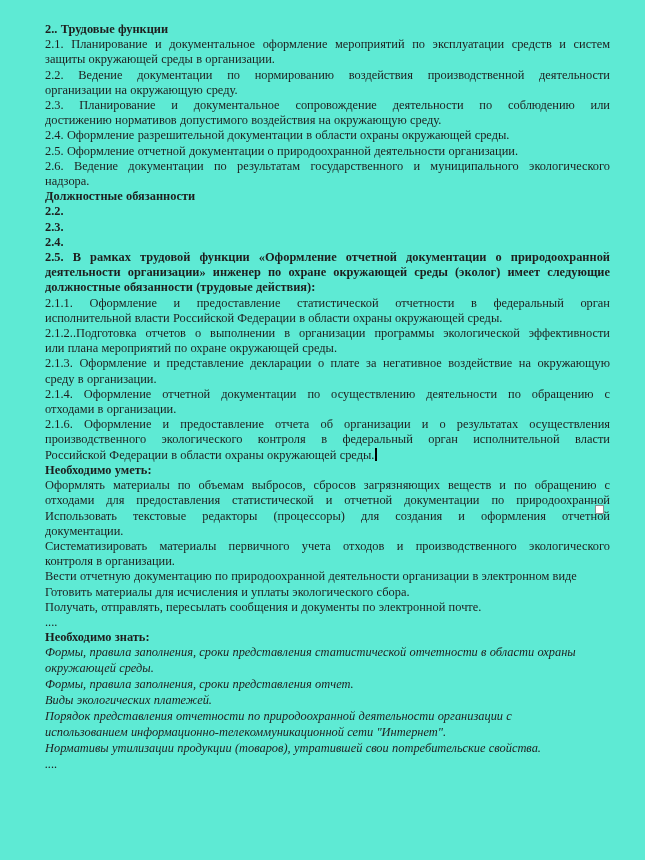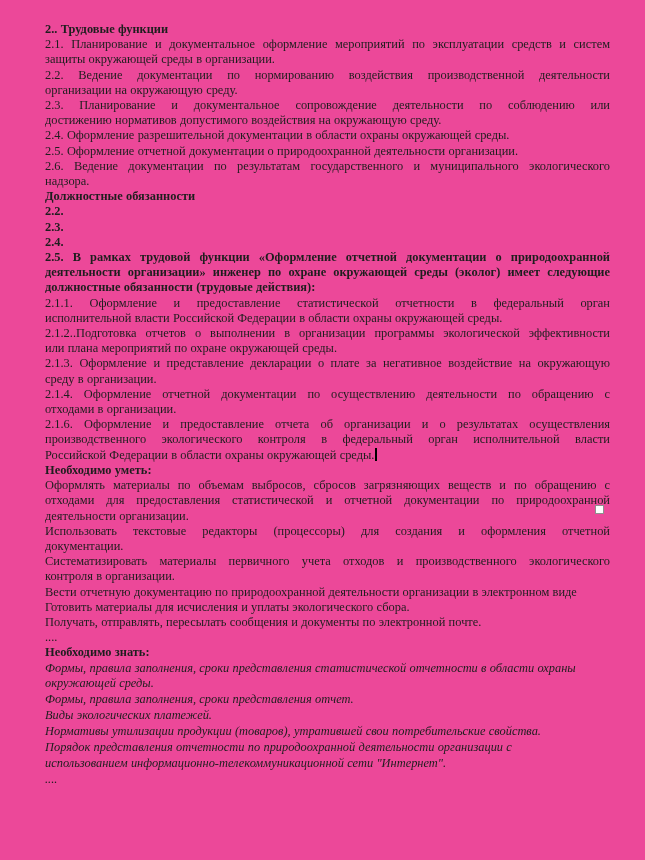--- a/index.html
+++ b/index.html
@@ -4,21 +4,21 @@
 <style>
   html, body {
     margin: 0; padding: 0;
     width: 645px; height: 860px;
     background: #ffffff;
     overflow: hidden;
   }
   .page {
     position: relative;
     width: 645px; height: 860px;
-    background: #ec4899;
+    background: #5eead4;
     font-family: "Liberation Serif", serif;
     color: #1e1e1e;
   }
   .content {
     position: absolute;
     left: 45px; top: 22px;
     width: 565px;
   }
   .para {
     font-size: 12.4px;
@@ -114,21 +114,20 @@
         <div class="line jl">2.1.6. Оформление и предоставление отчета об организации и о результатах осуществления</div>
         <div class="line jl">производственного экологического контроля в федеральный орган исполнительной власти</div>
         <div class="line">Российской Федерации в области охраны окружающей среды.<span class="caret"></span></div>
       </div>
       <div class="para bold gap">
         <div class="line">Необходимо уметь:</div>
       </div>
       <div class="para">
         <div class="line jl">Оформлять материалы по объемам выбросов, сбросов загрязняющих веществ и по обращению с</div>
         <div class="line jl">отходами для предоставления статистической и отчетной документации по природоохранной</div>
-        <div class="line">деятельности организации.</div>
       </div>
       <div class="para">
         <div class="line jl">Использовать текстовые редакторы (процессоры) для создания и оформления отчетной</div>
         <div class="line">документации.</div>
       </div>
       <div class="para">
         <div class="line jl">Систематизировать материалы первичного учета отходов и производственного экологического</div>
         <div class="line">контроля в организации.</div>
       </div>
       <div class="para">
@@ -150,24 +149,24 @@
         <div class="line">Формы, правила заполнения, сроки представления статистической отчетности в области охраны</div>
         <div class="line">окружающей среды.</div>
       </div>
       <div class="para tall">
         <div class="line">Формы, правила заполнения, сроки представления отчет.</div>
       </div>
       <div class="para tall">
         <div class="line">Виды экологических платежей.</div>
       </div>
       <div class="para tall">
-        <div class="line">Нормативы утилизации продукции (товаров), утратившей свои потребительские свойства.</div>
+        <div class="line">Порядок представления отчетности по природоохранной деятельности организации с</div>
+        <div class="line">использованием информационно-телекоммуникационной сети "Интернет".</div>
       </div>
       <div class="para tall">
-        <div class="line">Порядок представления отчетности по природоохранной деятельности организации с</div>
-        <div class="line">использованием информационно-телекоммуникационной сети "Интернет".</div>
+        <div class="line">Нормативы утилизации продукции (товаров), утратившей свои потребительские свойства.</div>
       </div>
       <div class="para tall">
         <div class="line">....</div>
       </div>
     </div>
   <div class="anchor-square"></div>
 </div>
 
 </body></html>

